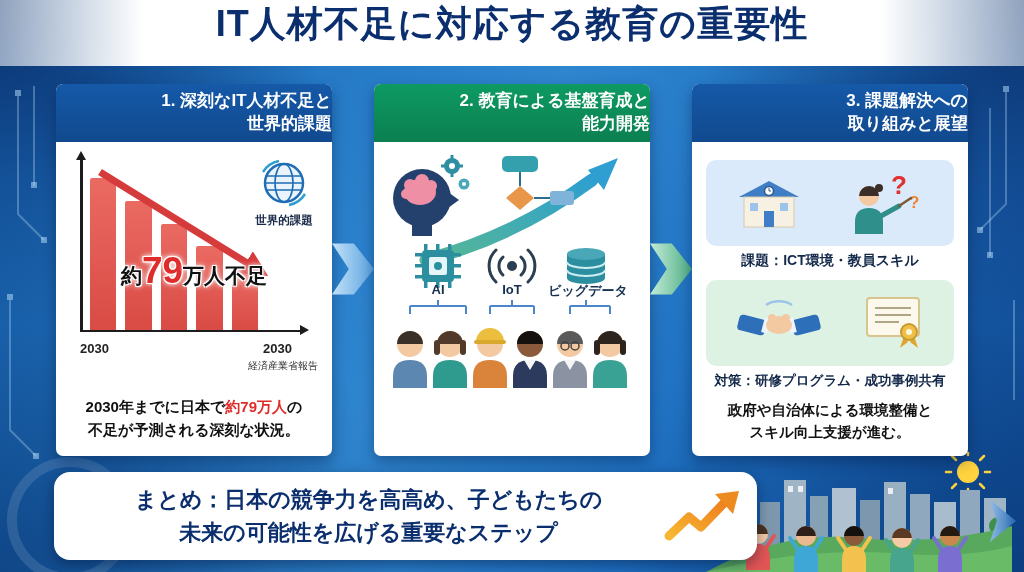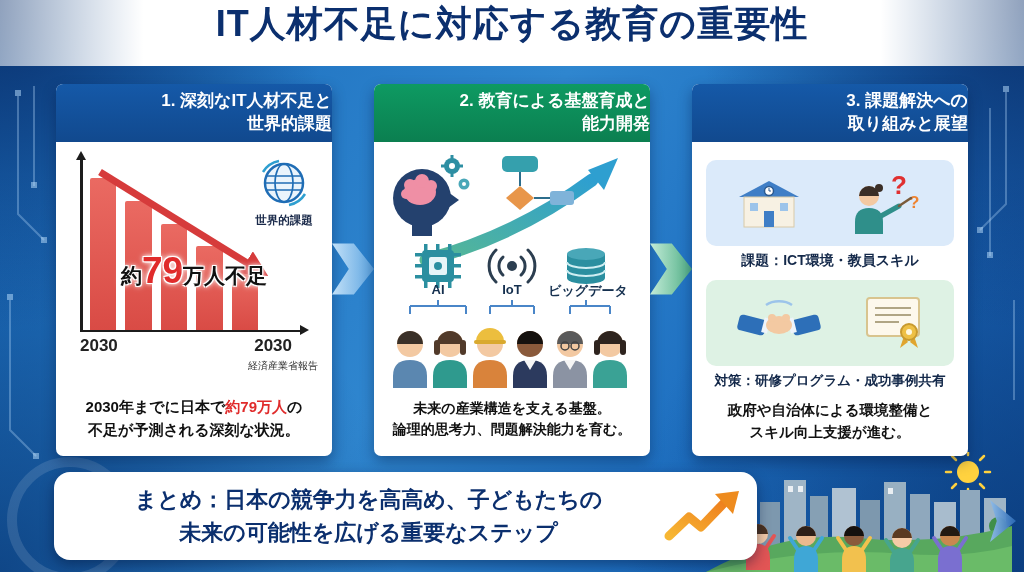--- a/index.html
+++ b/index.html
@@ -50,21 +50,21 @@
   .bars{ position:absolute; left:24px; bottom:50px; width:168px; height:152px;
     display:flex; align-items:flex-end; gap:9px; }
   .bar{ flex:1; background:linear-gradient(180deg,#ea6a62,var(--bar-red,#d94b45)); border-radius:2px 2px 0 0; }
   .trend-arrow{ position:absolute; left:18px; top:4px; z-index:4; }
   .shortage{ position:absolute; left:0; right:0; top:100px; z-index:5; text-align:center;
     font-weight:900; color:#101010; font-size:21px;
     text-shadow:0 0 3px #fff,0 0 5px #fff,0 0 7px #fff,1px 1px 0 #fff,-1px -1px 0 #fff,1px -1px 0 #fff,-1px 1px 0 #fff; }
   .shortage .num{ font-size:37px; color:var(--accent-red,#e02b2b); }
   .globe-wrap{ position:absolute; right:2px; top:8px; width:72px; text-align:center; z-index:3; }
   .globe-label{ font-size:11.5px; font-weight:700; color:#1a2a4a; margin-top:1px; }
-  .axis-label{ position:absolute; bottom:24px; font-size:17px; font-weight:700; color:#222; }
+  .axis-label{ position:absolute; bottom:24px; font-size:13px; font-weight:700; color:#222; }
   .axis-left{ left:14px; } .axis-right{ right:30px; }
   .chart-source{ position:absolute; right:4px; bottom:7px; font-size:10px; color:#333; }
   .p1-caption{ margin-top:16px; text-align:center; font-size:15px; font-weight:700; line-height:1.5; color:#111; }
   .red-text{ color:var(--accent-red,#e02b2b); }
 
   
   .flow-arrow{ position:absolute; top:240px; width:42px; height:58px; z-index:2;
     clip-path:polygon(0 6%, 52% 6%, 100% 50%, 52% 94%, 0 94%, 40% 50%); }
   .arrow-1{ left:332px; background:linear-gradient(90deg,#c3e1f8,var(--arrow-blue,#5aa3e0)); }
   .arrow-2{ left:650px; background:linear-gradient(90deg,#c3ecd8,var(--arrow-green,#4fae85)); }
@@ -309,24 +309,20 @@
               <path d="M211,196 A13,13 0 0 1 237,196 Z" fill="#2e241e"></path>
               <rect x="208" y="192" width="6" height="15" rx="3" fill="#2e241e"></rect>
               <rect x="234" y="192" width="6" height="15" rx="3" fill="#2e241e"></rect>
             </g>
           </g>
         </svg>
         <div class="tech-label tl-ai">AI</div>
         <div class="tech-label tl-iot">IoT</div>
         <div class="tech-label tl-big">ビッグデータ</div>
       </div>
-      <p class="p2-caption">
-        <span>未来の産業構造を支える基盤。</span><br>
-        <span>論理的思考力、問題解決能力を育む。</span>
-      </p>
     </div>
   </section>
 
   <div class="flow-arrow arrow-2"></div>
 
   <section class="panel panel-3">
     <div class="panel-header hdr-blue">
       <div>3. 課題解決への</div>
       <div>取り組みと展望</div>
     </div>

